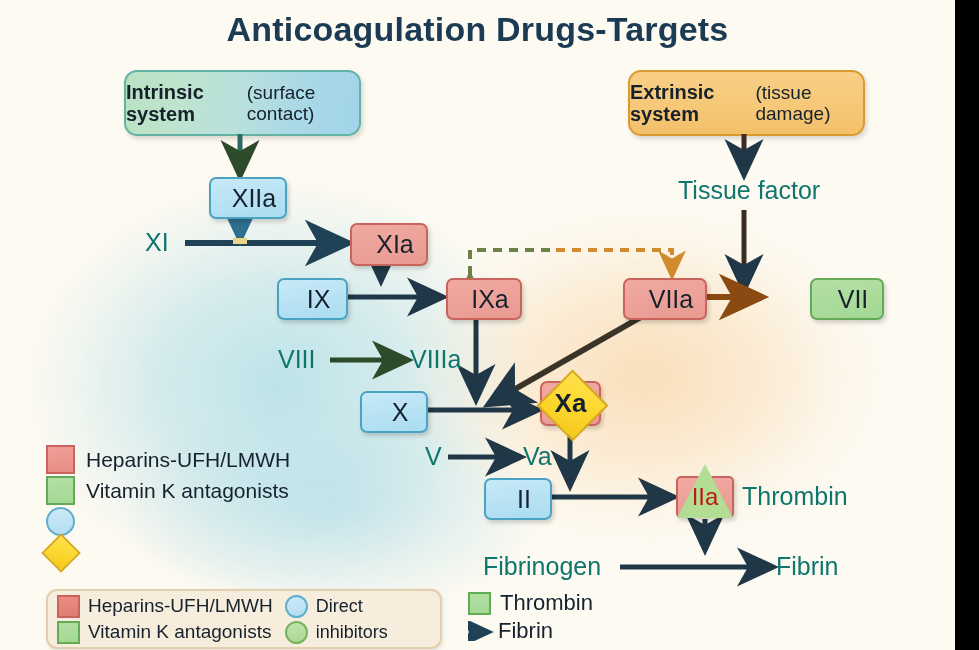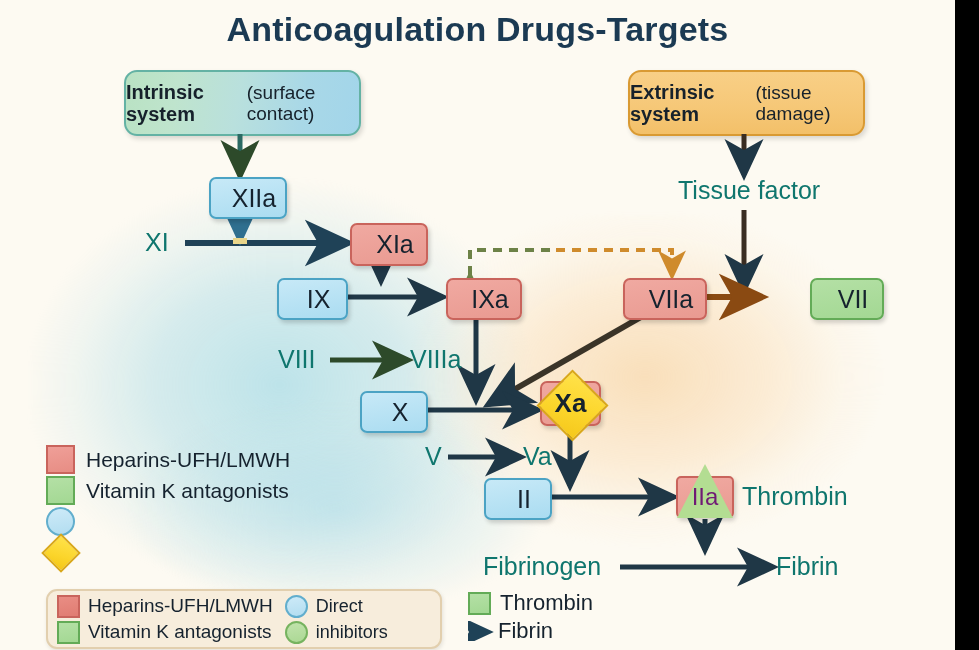--- a/index.html
+++ b/index.html
@@ -103,21 +103,21 @@
     background:linear-gradient(170deg,#f0a9a1 0%,#e99a91 100%);
     border:2px solid #c9645c;box-shadow:2px 3px 4px rgba(0,0,0,.17);
   }
   #node-iia .tri{
     position:absolute;left:50%;bottom:0;width:0;height:0;margin-left:-28px;
     border-left:28px solid transparent;border-right:28px solid transparent;
     border-bottom:54px solid #b3dd92;
   }
   #node-iia .lbl{
     position:absolute;inset:0;display:flex;align-items:center;justify-content:center;
-    font-size:24px;color:#701a75;
+    font-size:24px;color:#b91c1c;
   }
 
   
   #edges{position:absolute;left:0;top:0;width:955px;height:650px;pointer-events:none;}
 
   
   #legend-main{position:absolute;left:46px;top:444px;width:330px;}
   .lg-row{display:flex;align-items:center;height:31px;}
   .lg-row .txt{font-size:21px;color:#15222e;margin-left:11px;white-space:nowrap;}
   .sw{width:25px;height:25px;flex:0 0 auto;}

